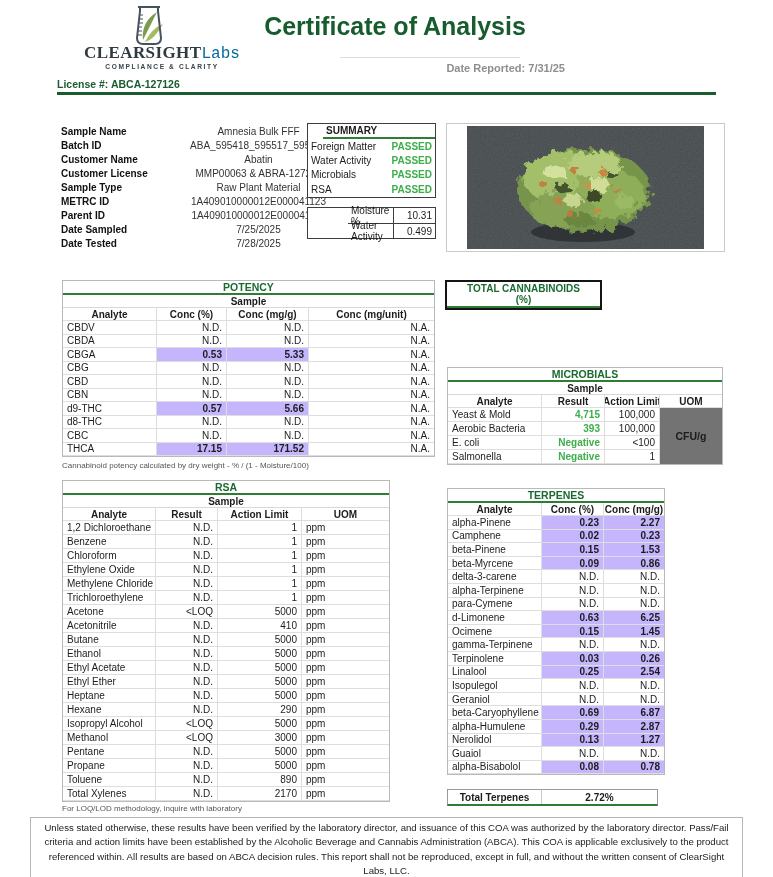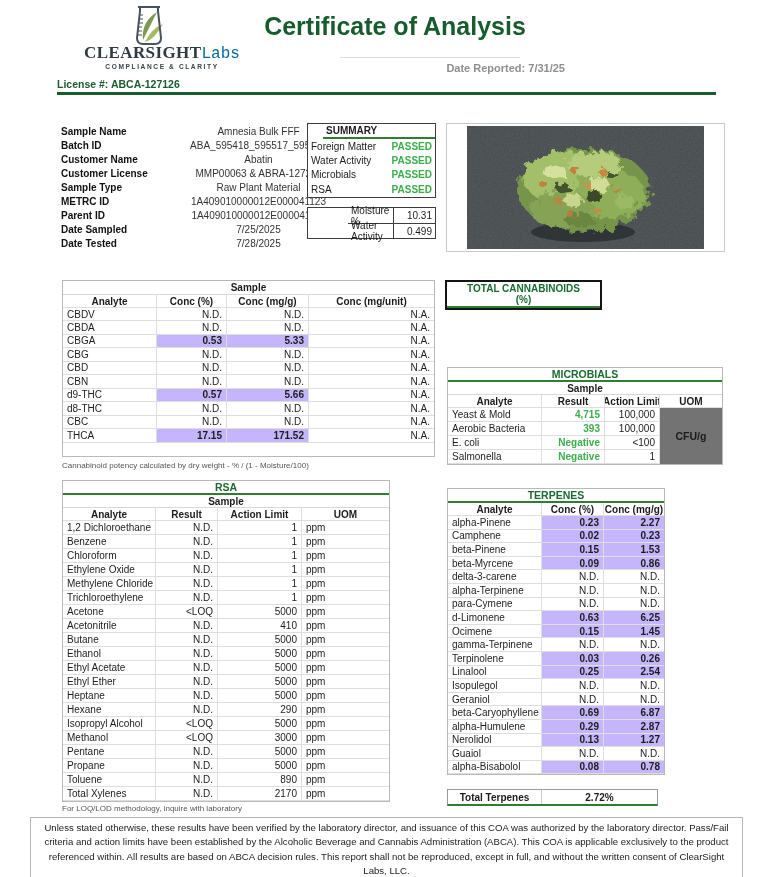--- a/index.html
+++ b/index.html
@@ -211,20 +211,21 @@
       <ellipse cx="120" cy="58" rx="4" ry="3" fill="#d19048"></ellipse>
       <ellipse cx="150" cy="64" rx="4.5" ry="3" fill="#c28140"></ellipse>
       <ellipse cx="104" cy="88" rx="4" ry="3" fill="#b97a3a"></ellipse>
       <ellipse cx="132" cy="86" rx="4.5" ry="3" fill="#c9873f"></ellipse>
       <ellipse cx="76" cy="58" rx="4" ry="3" fill="#c28140"></ellipse>
     </g>
   </svg>
 </div>
 
 <div class="abs gtable potency-table">
+  <div class="gt-title">POTENCY</div>
   <div class="gt-sub">Sample</div>
   <div class="gc hd c0">Analyte</div>
   <div class="gc hd">Conc (%)</div>
   <div class="gc hd">Conc (mg/g)</div>
   <div class="gc hd">Conc (mg/unit)</div>
 
     <div class="gc c0">CBDV</div>
     <div class="gc num">N.D.</div>
     <div class="gc num">N.D.</div>
     <div class="gc num">N.A.</div>

